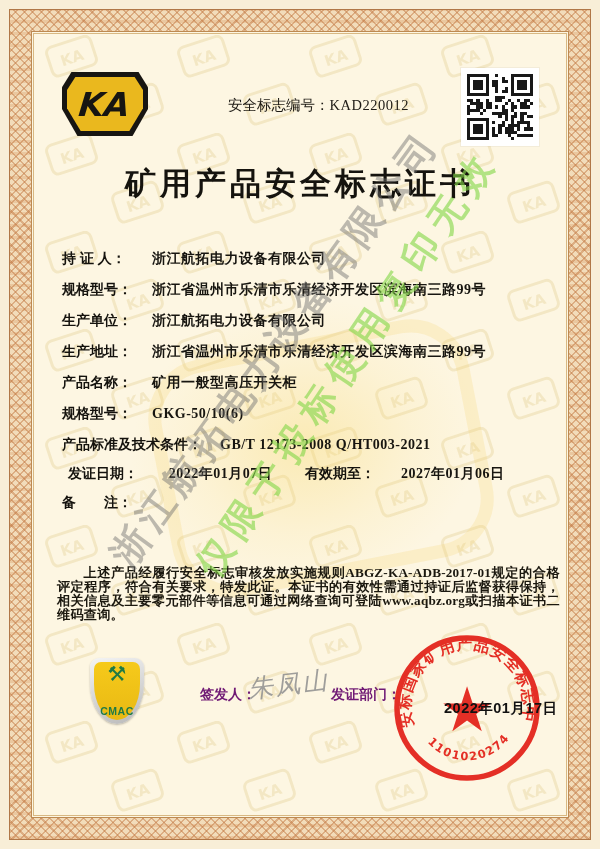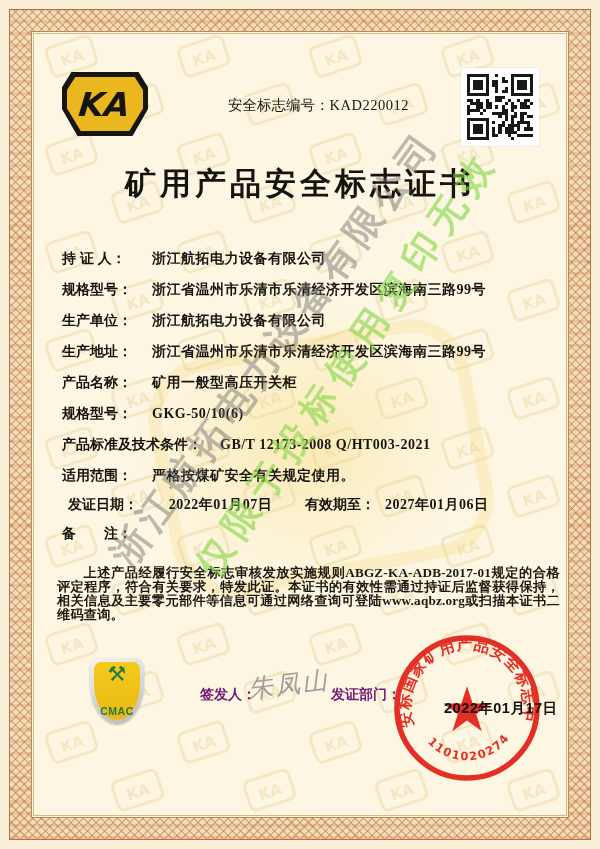--- a/index.html
+++ b/index.html
@@ -283,30 +283,26 @@
         <span class="val">矿用一般型高压开关柜</span>
       </div>
       <div class="row">
         <span class="lbl">规格型号：</span>
         <span class="val">GKG-50/10(6)</span>
       </div>
       <div class="row">
         <span class="lbl long">产品标准及技术条件：</span>
         <span class="val">GB/T 12173-2008 Q/HT003-2021</span>
       </div>
-      <div class="row">
-        <span class="lbl">适用范围：</span>
-        <span class="val">严格按煤矿安全有关规定使用。</span>
-      </div>
 
       <div class="row date-row">
         <span class="lbl">发证日期：</span>
         <span class="val issue">2022年01月07日</span>
         <span class="lbl" style="min-width:0;margin-left:16px;">有效期至：</span>
-        <span class="val" style="margin-left:10px;">2027年01月06日</span>
+        <span class="val" style="margin-left:26px;">2027年01月06日</span>
       </div>
 
       <div class="row remark-row">
         <span class="lbl">备　　注：</span>
         <span class="val"></span>
       </div>
     </div>
 
     <div class="para">上述产品经履行安全标志审核发放实施规则ABGZ-KA-ADB-2017-01规定的合格评定程序，符合有关要求，特发此证。本证书的有效性需通过持证后监督获得保持，相关信息及主要零元部件等信息可通过网络查询可登陆www.aqbz.org或扫描本证书二维码查询。</div>
 

